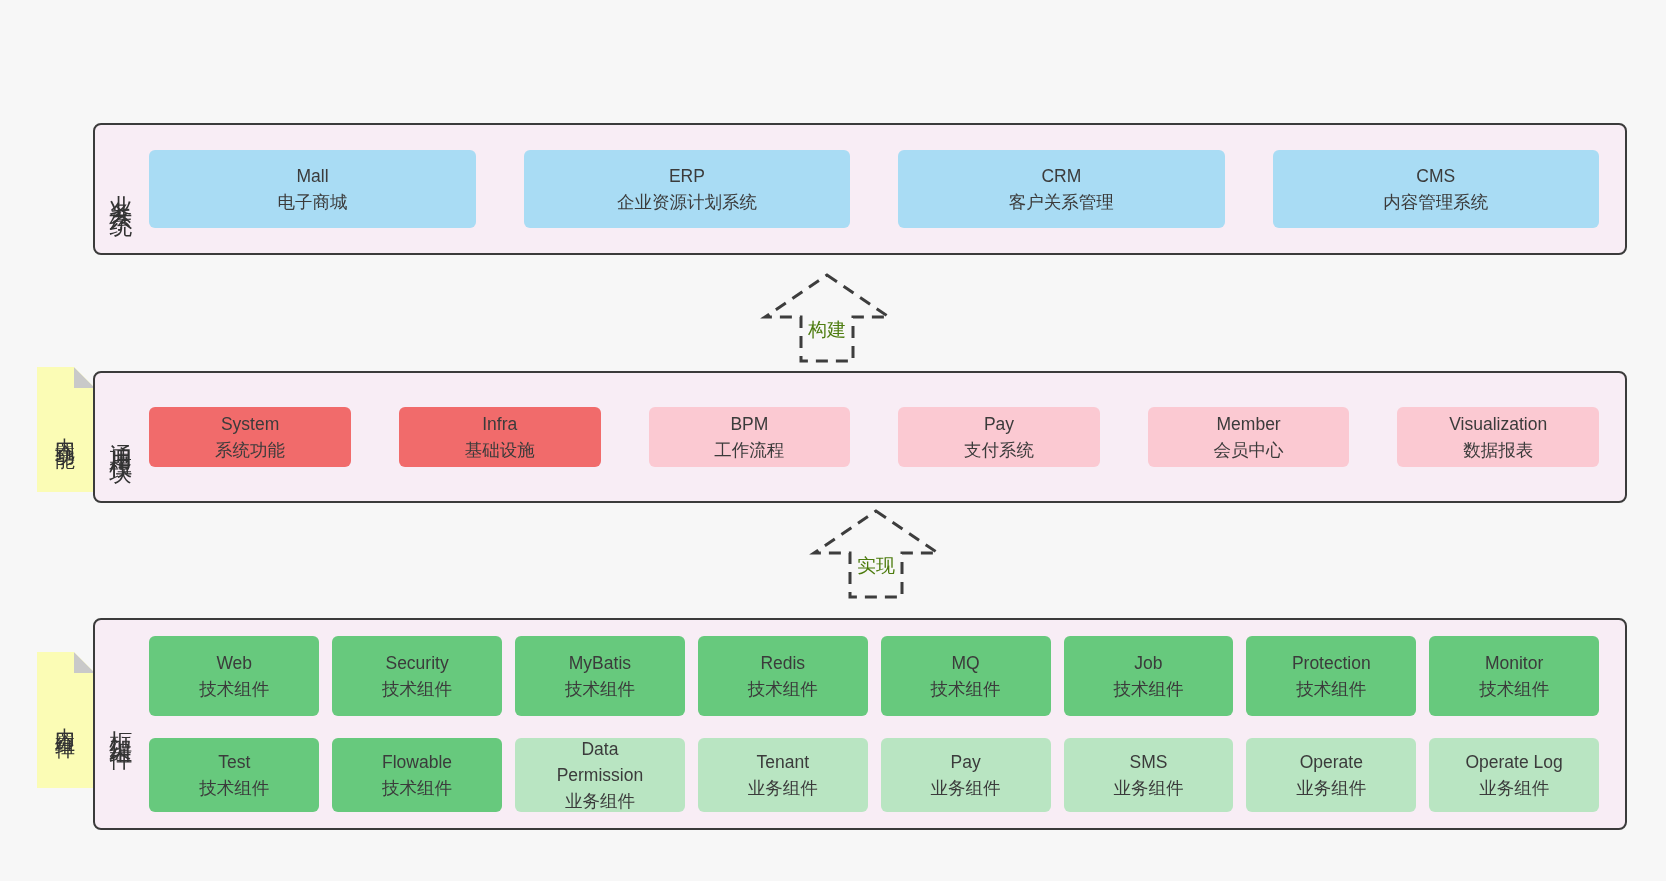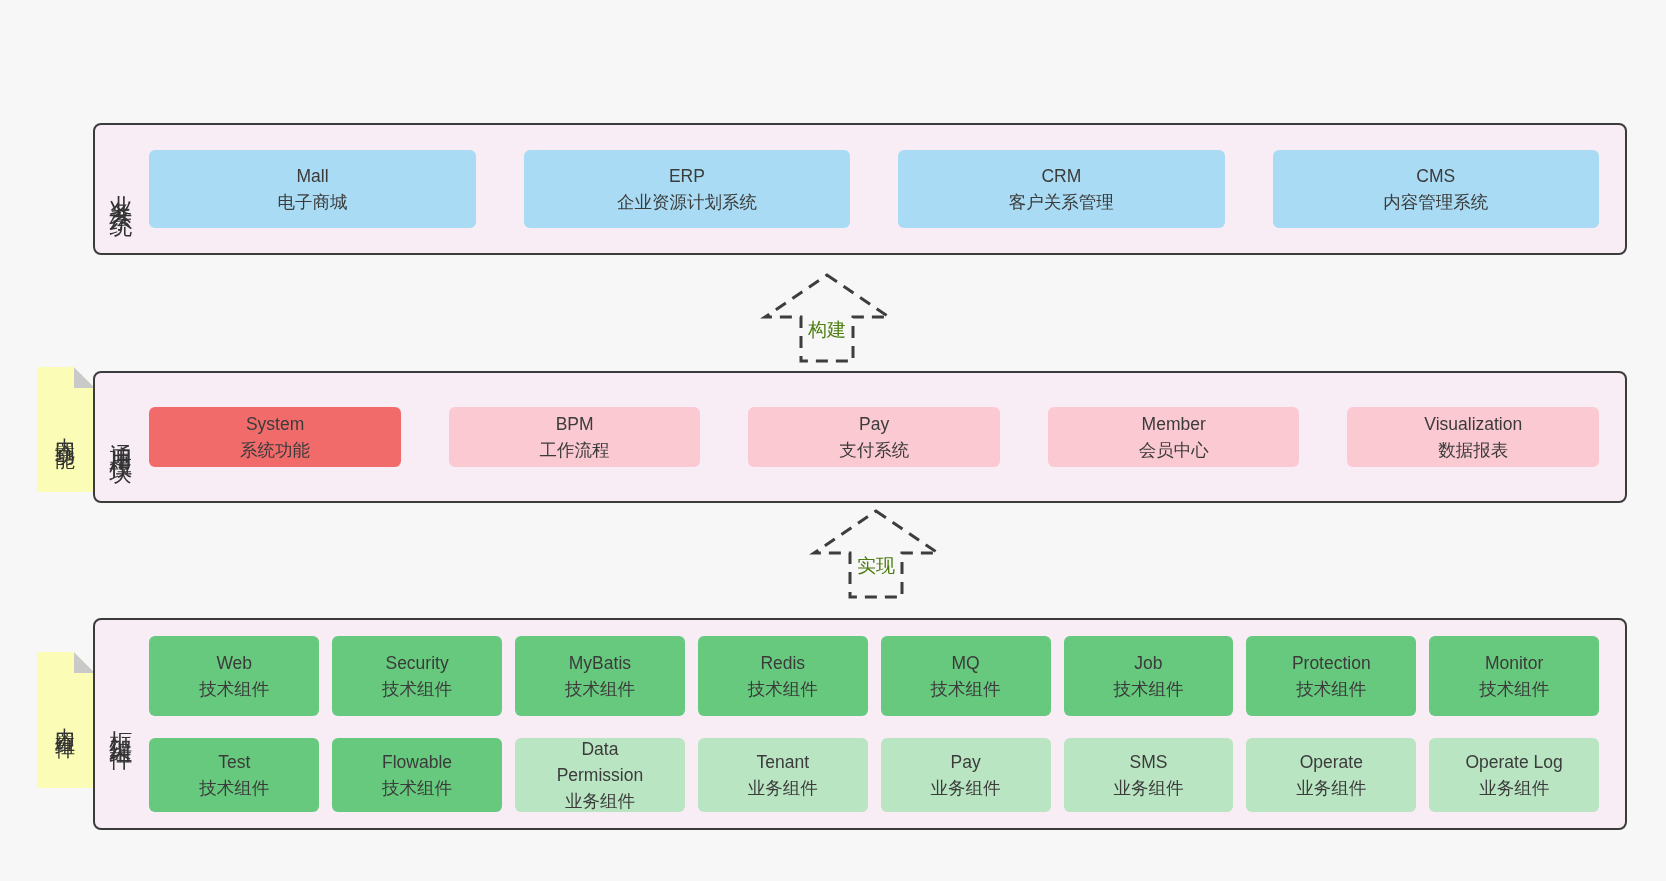--- a/index.html
+++ b/index.html
@@ -111,20 +111,24 @@
   </div>
 
   <section class="panel panel--modules">
     <div class="panel-label">通用模块</div>
     <div class="boxes">
         <div class="box-row">
           <div class="box v-red">
     <span class="box-name">System</span>
     <span class="box-desc">系统功能</span>
   </div>
+          <div class="box v-red">
+    <span class="box-name">Infra</span>
+    <span class="box-desc">基础设施</span>
+  </div>
           <div class="box v-pink">
     <span class="box-name">BPM</span>
     <span class="box-desc">工作流程</span>
   </div>
           <div class="box v-pink">
     <span class="box-name">Pay</span>
     <span class="box-desc">支付系统</span>
   </div>
           <div class="box v-pink">
     <span class="box-name">Member</span>

